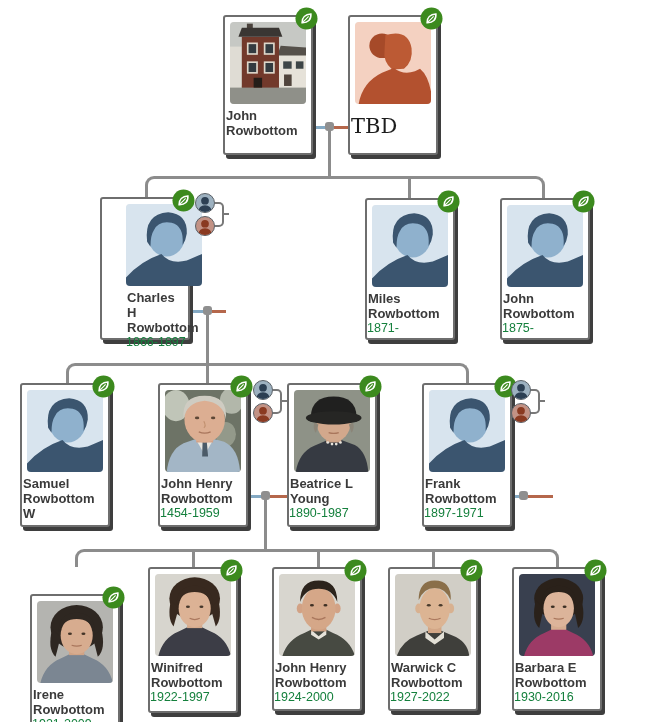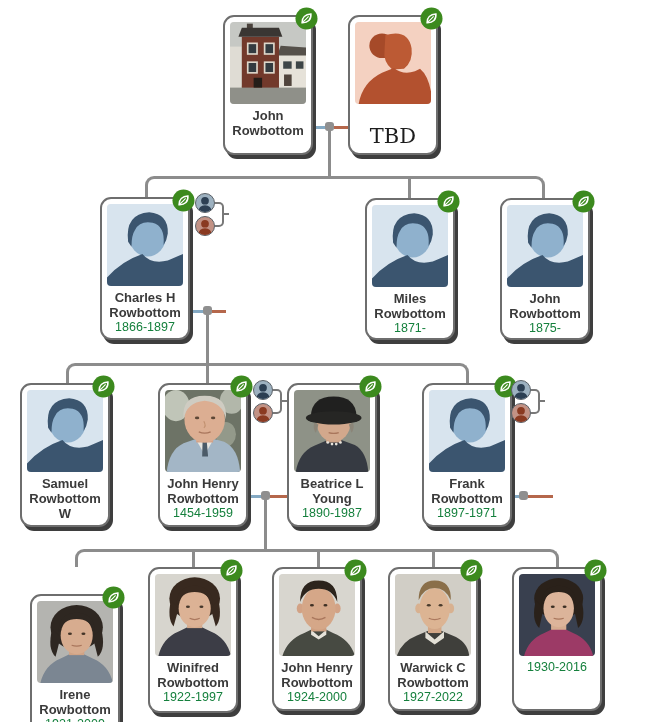--- a/index.html
+++ b/index.html
@@ -1,25 +1,25 @@
 <!DOCTYPE html>
 <html><head>
 <meta charset="utf-8">
 <style>
   html,body{margin:0;padding:0;background:#fff;}
   #stage{position:relative;width:650px;height:722px;background:#fff;overflow:hidden;
          font-family:"Liberation Sans",sans-serif;}
   
-  .card{position:absolute;width:90px;background:#fff;border:2px solid #6e6e6e;border-radius:11px;
-        box-shadow:3px 4px 0 #3e3e3e;box-sizing:border-box;text-align:center;z-index:5;cursor:pointer;}
+  .card{position:absolute;width:90px;background:#fff;border:2px solid #6e6e6e;border-radius:3px;
+        box-shadow:3px 4px 0 #3e3e3e;box-sizing:border-box;z-index:5;cursor:pointer;}
   .card .photo{width:76px;height:82px;margin:5px auto 4px auto;border-radius:4px;overflow:hidden;background:#eee;}
   .photo svg{display:block;width:100%;height:100%;}
   .nm{font-weight:bold;font-size:13px;line-height:15px;color:#3a3a3a;padding:0 1px;}
   .dt{font-size:12.5px;line-height:15px;color:#15803d;}
-  .card.tbd .nm{font-family:"DejaVu Serif",serif;font-weight:400;font-size:21px;line-height:24px;color:#1d1d1d;margin-top:20px;}
+  .card.tbd .nm{font-family:"DejaVu Serif",serif;font-weight:400;font-size:21px;line-height:24px;color:#1d1d1d;margin-top:10px;}
   .badge{position:absolute;top:-10px;right:-7px;width:23px;height:23px;z-index:8;}
   .badge svg{display:block;width:100%;height:100%;}
   
   .h-bracket{position:absolute;border:3px solid #8c8c8c;border-bottom:none;
              border-radius:9px 9px 0 0;box-sizing:border-box;z-index:1;}
   .vline{position:absolute;width:3px;background:#8c8c8c;z-index:1;}
   .cline{position:absolute;height:3px;z-index:2;}
   .cline.pat{background:#84a9c3;}
   .cline.mat{background:#b5674b;}
   .cdot{position:absolute;width:9px;height:9px;background:#8f8f8f;border-radius:3px;z-index:3;}
@@ -232,21 +232,21 @@
         </svg>
       </span>
     <div class="photo">
         <svg>
           <use href="#av-female"></use>
         </svg>
       </div>
     <div class="nm">TBD</div>
   </div>
 
-  <div class="card" style="left:100px;top:197px;height:143px;">
+  <div class="card" style="left:100px;top:197px;height:143px;padding-left:24px;">
     <span class="badge">
         <svg>
           <use href="#leaf-badge"></use>
         </svg>
       </span>
     <div class="photo">
         <svg>
           <use href="#av-male"></use>
         </svg>
       </div>
@@ -399,20 +399,21 @@
     <span class="badge">
         <svg>
           <use href="#leaf-badge"></use>
         </svg>
       </span>
     <div class="photo">
         <svg>
           <use href="#ph-barbara"></use>
         </svg>
       </div>
+    <div class="nm">Barbara E Rowbottom</div>
     <div class="dt">1930-2016</div>
   </div>
 
   <div class="mc" style="left:195px;top:193px;">
     <span class="c m">
         <svg>
           <use href="#mini-person"></use>
         </svg>
       </span>
     <span class="c f">

